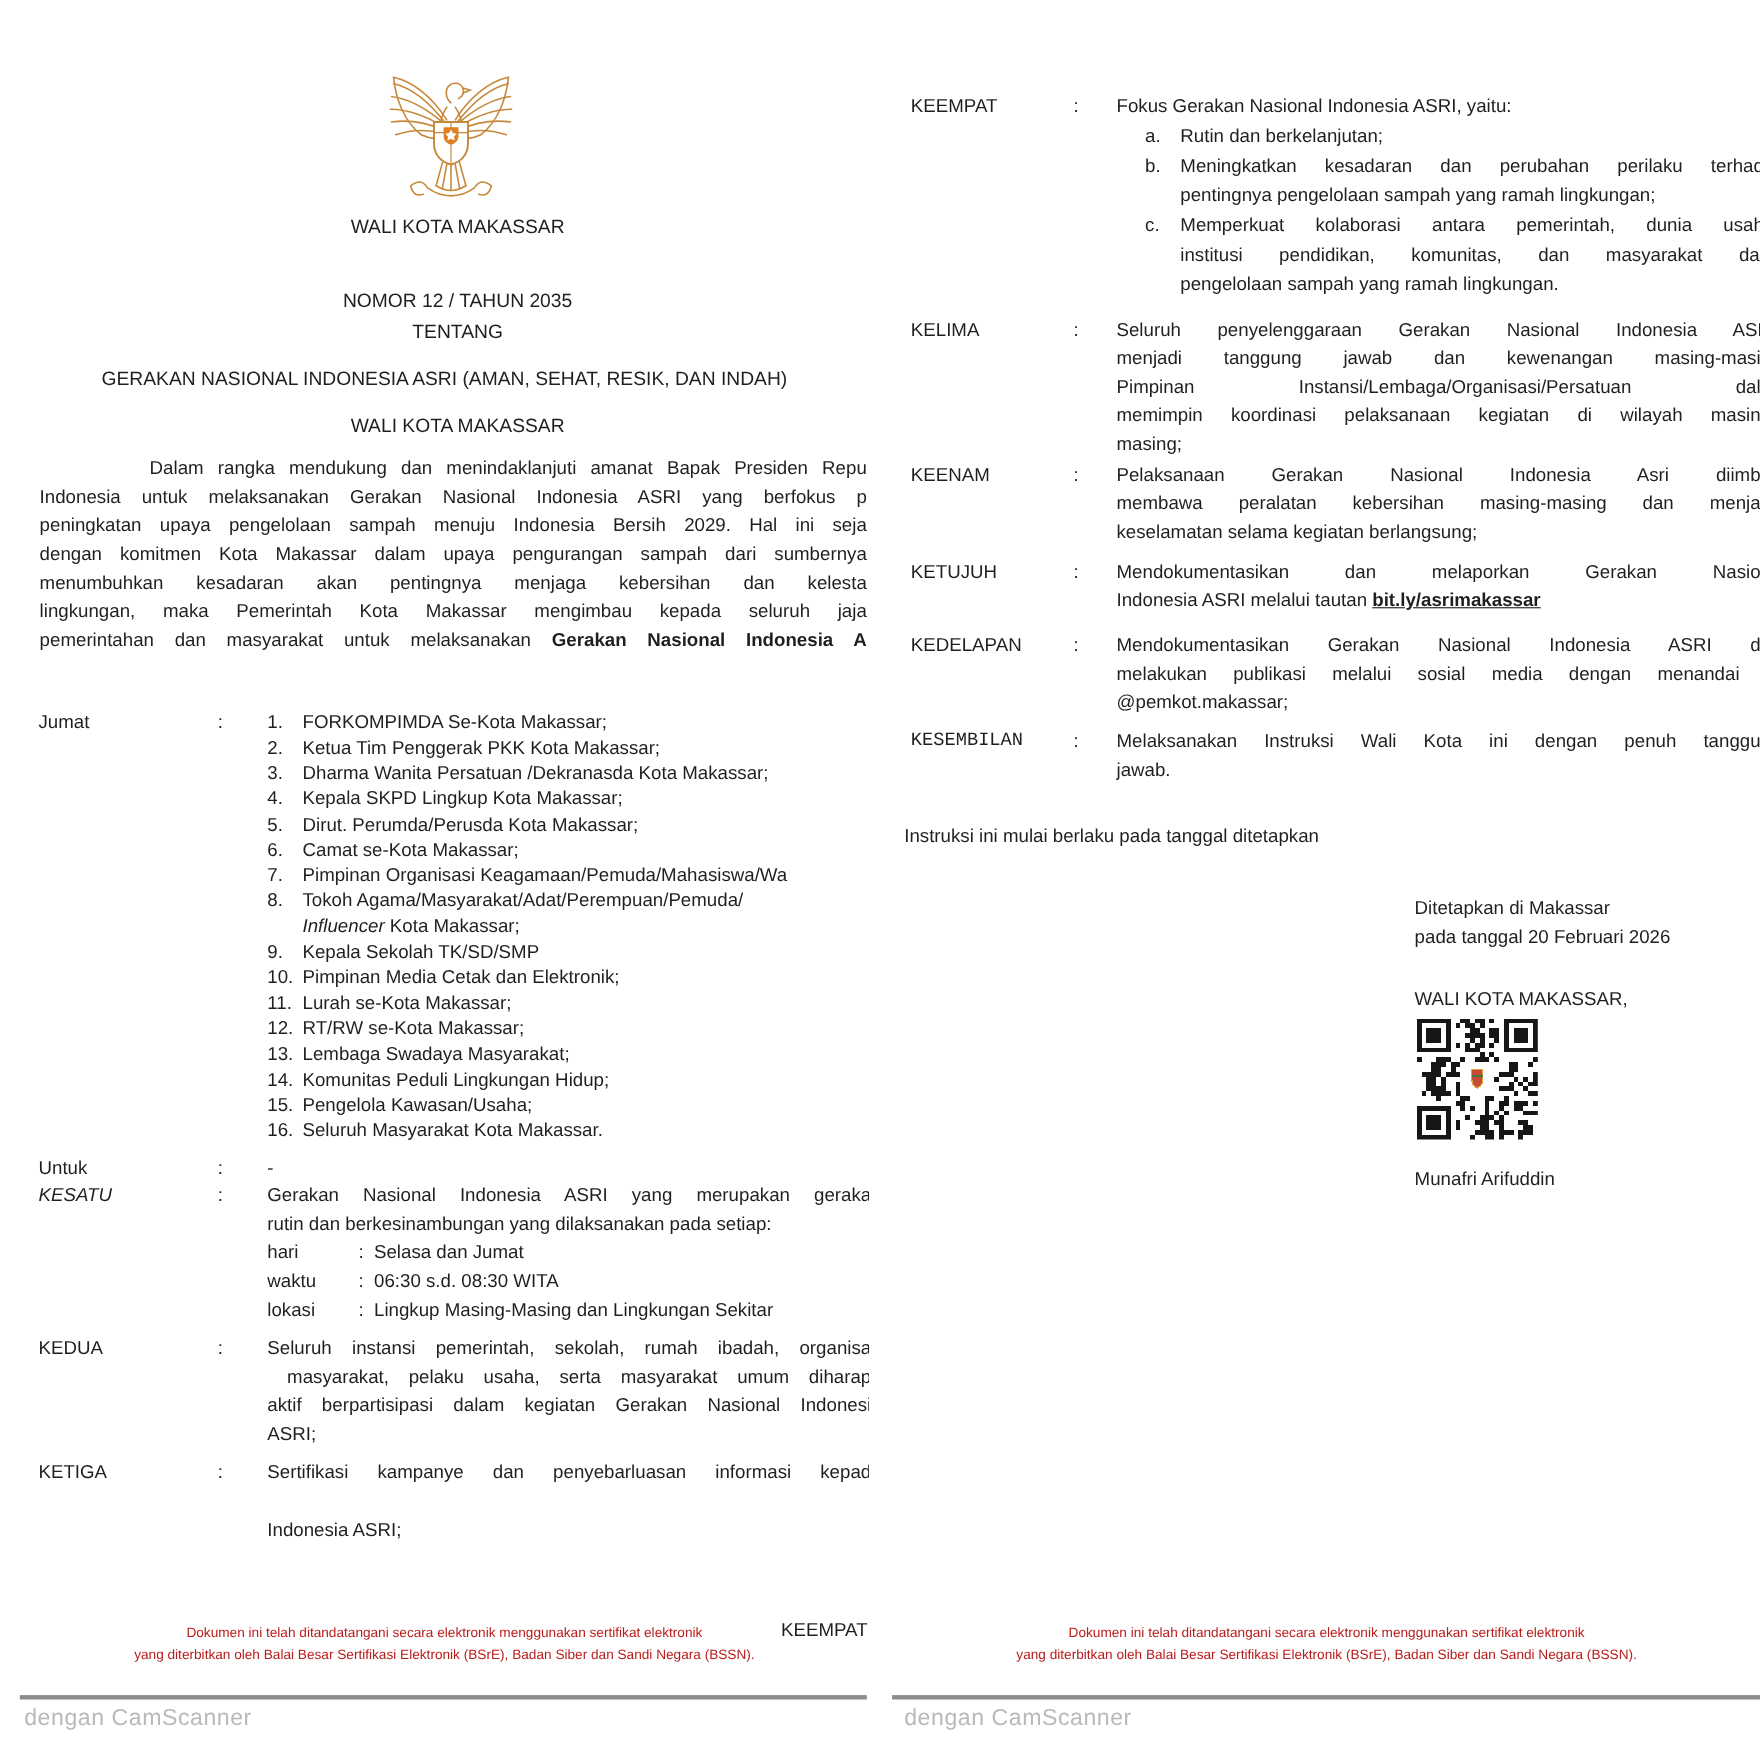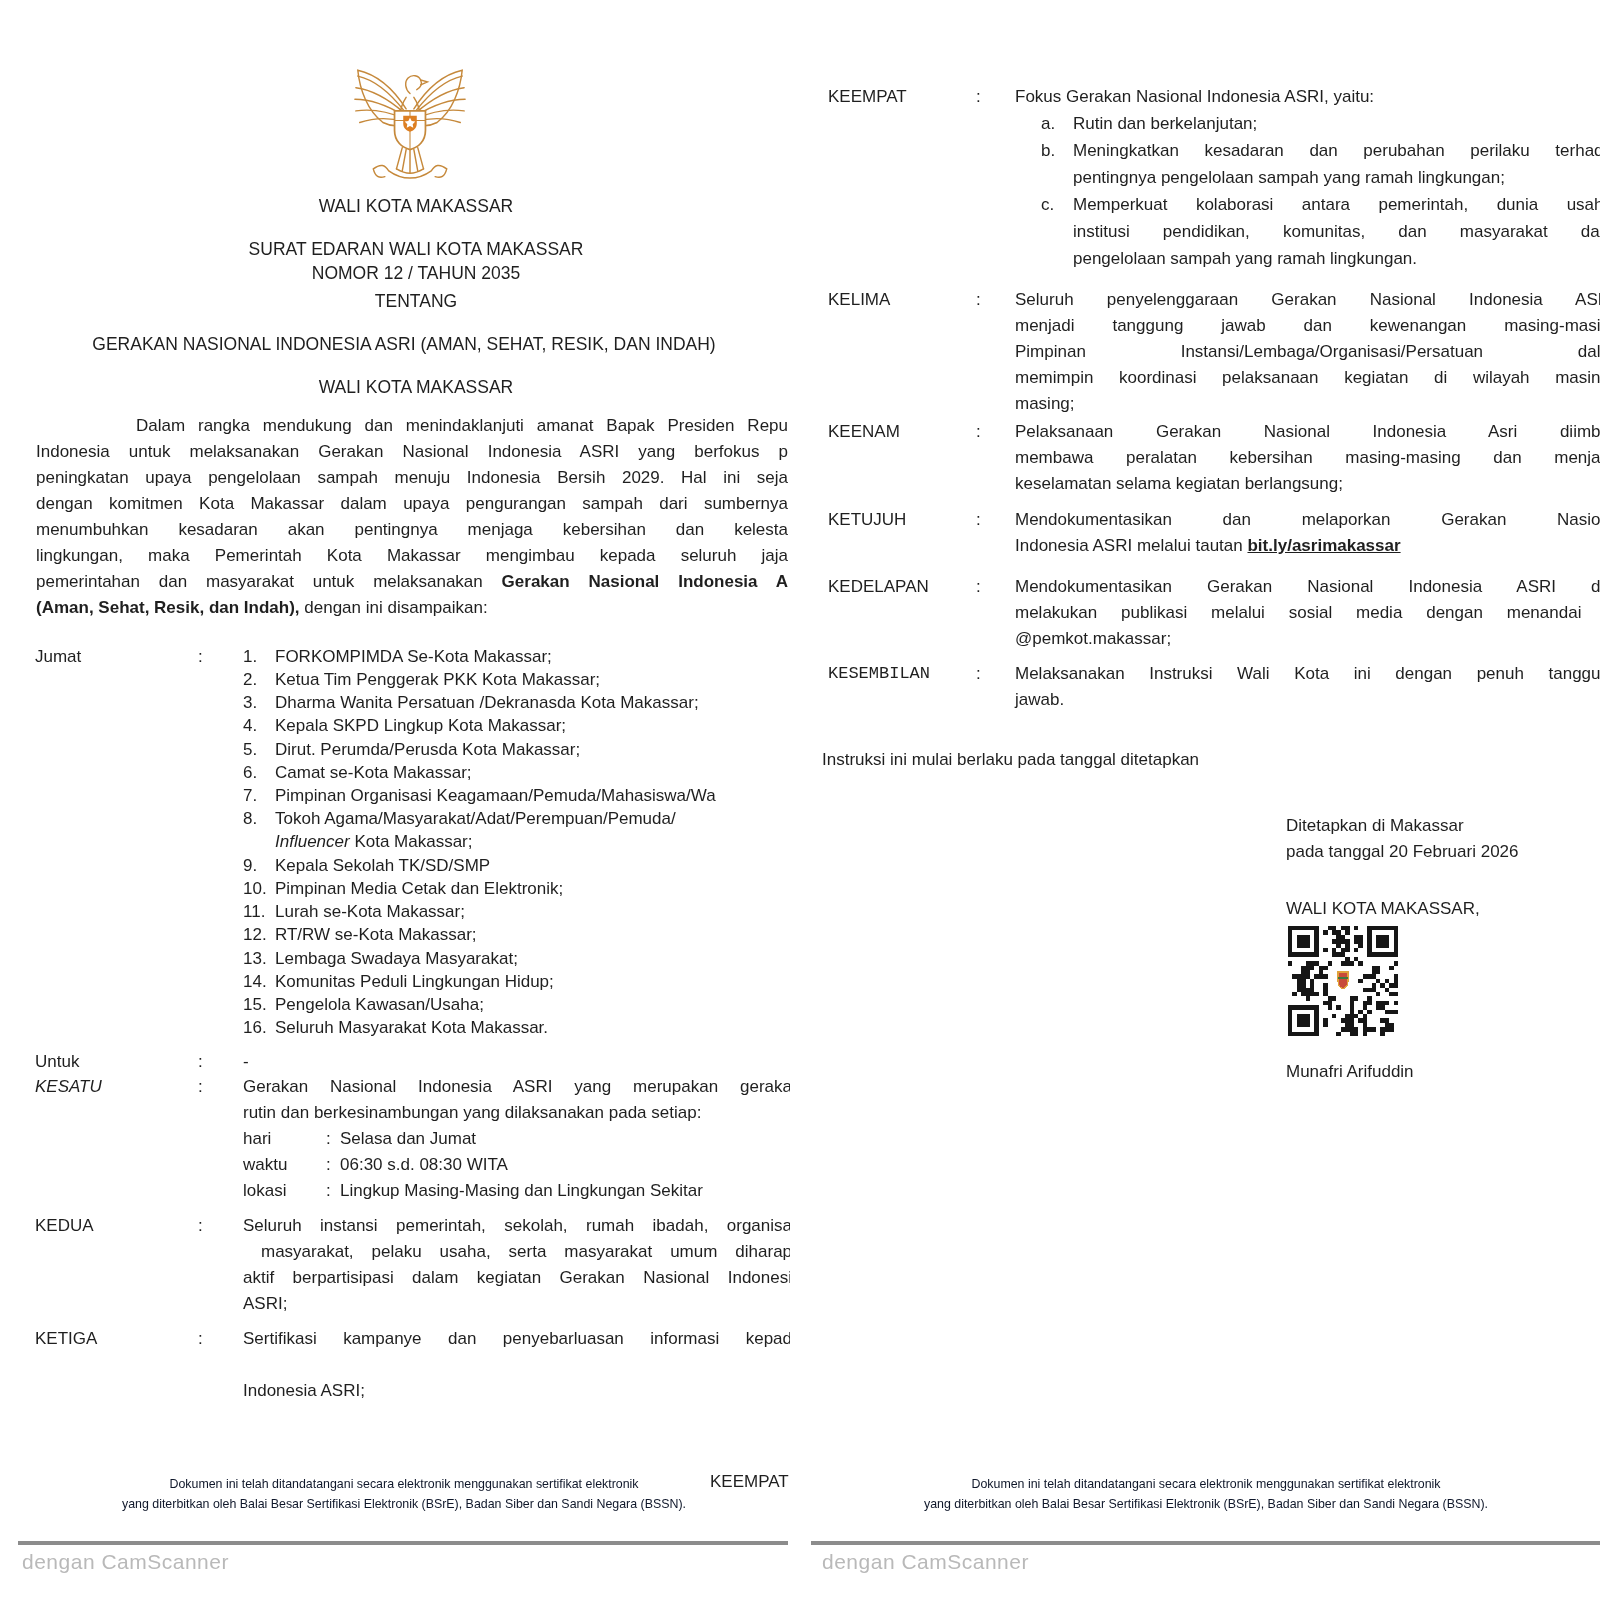--- a/index.html
+++ b/index.html
@@ -9,21 +9,21 @@
   .abs{position:absolute;}
   .t{font-size:17px;line-height:24px;white-space:nowrap;}
   .jl{white-space:normal;text-align:justify;text-align-last:justify;-moz-text-align-last:justify;}
   .center{text-align:center;white-space:nowrap;}
   .b{font-weight:bold;}
   .i{font-style:italic;}
   .lk{font-weight:bold;text-decoration:underline;color:inherit;}
   .num{display:inline-block;width:32px;}
   .skey{display:inline-block;width:83px;}
   .scol{display:inline-block;width:14px;}
-  .fnote{font-size:12.4px;line-height:20.5px;text-align:center;color:#0f172a;white-space:nowrap;}
+  .fnote{font-size:12.4px;line-height:20.5px;text-align:center;color:#b91c1c;white-space:nowrap;}
   .wm{font-size:21px;color:#b9b9b9;letter-spacing:0.5px;white-space:nowrap;}
   .sep{height:4px;background:#8c8c8c;}
   .title{font-size:17.5px;}
 </style>
 </head>
 <body>
 
 <div id="canvas">
 
   <div class="page" style="left:0;width:790px;">
@@ -51,37 +51,33 @@
           <path d="M22 118 C30 112 34 114 38 120 C52 130 68 130 82 120 C86 114 90 112 98 118 C96 126 92 128 86 126 M22 118 C24 126 28 128 34 126"></path>
         </g>
         <path d="M44 58 h32 v20 c0 12 -8 18 -16 20 c-8 -2 -16 -8 -16 -20 z" fill="#ffffff" stroke="#c6893b" stroke-width="1.8"></path>
         <path d="M44 68 h32 M60 58 v40" stroke="#c6893b" stroke-width="1.1" fill="none"></path>
         <path d="M53 63 h14 v8 c0 5 -3.5 7.5 -7 8.5 c-3.5 -1 -7 -3.5 -7 -8.5 z" fill="#dd7f22"></path>
         <path d="M60 65 l1.7 3.4 3.8 .6 -2.7 2.7 .6 3.8 -3.4 -1.8 -3.4 1.8 .6 -3.8 -2.7 -2.7 3.8 -.6 z" fill="#ffffff"></path>
       </svg>
     </div>
 
     <div class="abs center t title" style="left:40px;top:194px;width:752px;">WALI KOTA MAKASSAR</div>
-    <div class="abs center t title" style="left:40px;top:237px;width:752px;">SURAT EDARAN WALI KOTA MAKASSAR</div>
     <div class="abs center t title" style="left:40px;top:261px;width:752px;">NOMOR 12 / TAHUN 2035</div>
     <div class="abs center t title" style="left:40px;top:289px;width:752px;">TENTANG</div>
     <div class="abs center t title" style="left:18px;top:332px;width:772px;">GERAKAN NASIONAL INDONESIA ASRI (AMAN, SEHAT, RESIK, DAN INDAH)</div>
     <div class="abs center t title" style="left:40px;top:375px;width:752px;">WALI KOTA MAKASSAR</div>
 
     <div class="abs t jl" style="left:36px;top:414px;width:752px;text-indent:100px;">Dalam rangka mendukung dan menindaklanjuti amanat Bapak Presiden Repu</div>
     <div class="abs t jl" style="left:36px;top:440px;width:752px;">Indonesia untuk melaksanakan Gerakan Nasional Indonesia ASRI yang berfokus p</div>
     <div class="abs t jl" style="left:36px;top:466px;width:752px;">peningkatan upaya pengelolaan sampah menuju Indonesia Bersih 2029. Hal ini seja</div>
     <div class="abs t jl" style="left:36px;top:492px;width:752px;">dengan komitmen Kota Makassar dalam upaya pengurangan sampah dari sumbernya</div>
     <div class="abs t jl" style="left:36px;top:518px;width:752px;">menumbuhkan kesadaran akan pentingnya menjaga kebersihan dan kelesta</div>
     <div class="abs t jl" style="left:36px;top:544px;width:752px;">lingkungan, maka Pemerintah Kota Makassar mengimbau kepada seluruh jaja</div>
     <div class="abs t jl" style="left:36px;top:570px;width:752px;">
       <span>pemerintahan dan masyarakat untuk melaksanakan </span><span class="b">Gerakan Nasional Indonesia A</span>
-    </div>
-    <div class="abs t" style="left:36px;top:596px;width:752px;">
-      <span class="b">(Aman, Sehat, Resik, dan Indah),</span><span> dengan ini disampaikan:</span>
     </div>
 
     <div class="abs t" style="left:35px;top:645px;">Jumat</div>
     <div class="abs t" style="left:198px;top:645px;">:</div>
 
     <div class="abs t" style="left:243px;top:645px;"><span class="num">1.</span><span>FORKOMPIMDA Se-Kota Makassar;</span></div>
     <div class="abs t" style="left:243px;top:668px;"><span class="num">2.</span><span>Ketua Tim Penggerak PKK Kota Makassar;</span></div>
     <div class="abs t" style="left:243px;top:691px;"><span class="num">3.</span><span>Dharma Wanita Persatuan /Dekranasda Kota Makassar;</span></div>
     <div class="abs t" style="left:243px;top:714px;"><span class="num">4.</span><span>Kepala SKPD Lingkup Kota Makassar;</span></div>
     <div class="abs t" style="left:243px;top:738px;"><span class="num">5.</span><span>Dirut. Perumda/Perusda Kota Makassar;</span></div>

